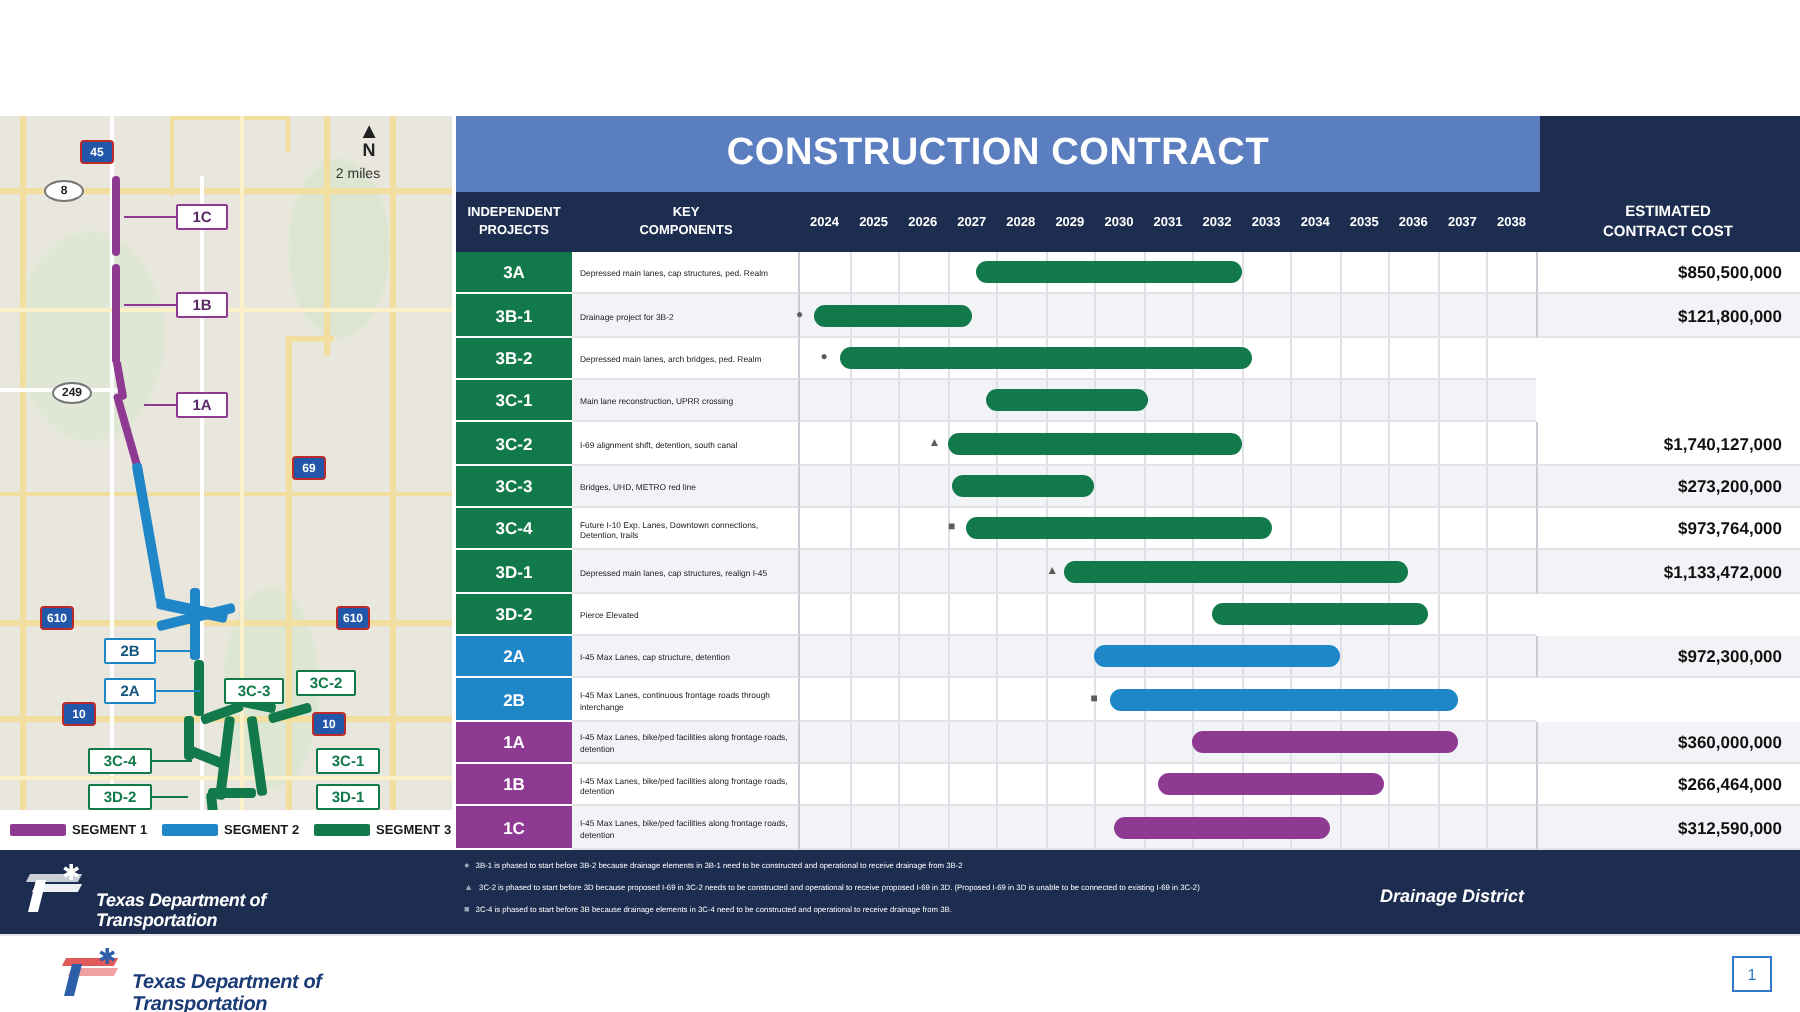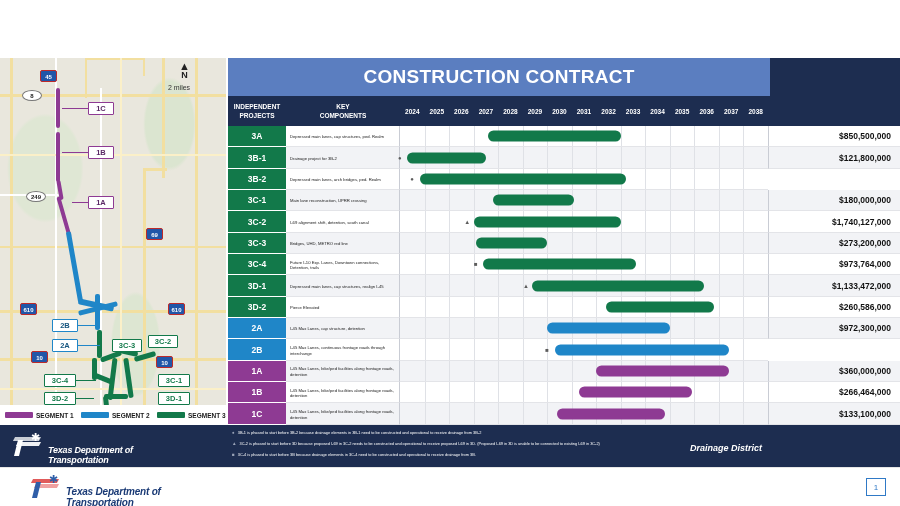--- a/index.html
+++ b/index.html
@@ -321,20 +321,24 @@
           <div class="yr" style="left: 189.2px; width: 24.5333px;">2030</div>
           <div class="yr" style="left: 213.733px; width: 24.5333px;">2031</div>
           <div class="yr" style="left: 238.267px; width: 24.5333px;">2032</div>
           <div class="yr" style="left: 262.8px; width: 24.5333px;">2033</div>
           <div class="yr" style="left: 287.333px; width: 24.5333px;">2034</div>
           <div class="yr" style="left: 311.867px; width: 24.5333px;">2035</div>
           <div class="yr" style="left: 336.4px; width: 24.5333px;">2036</div>
           <div class="yr" style="left: 360.933px; width: 24.5333px;">2037</div>
           <div class="yr" style="left: 385.467px; width: 24.5333px;">2038</div>
         </div>
+      <div class="th-cost">
+        <span>ESTIMATED</span>
+        <span>CONTRACT COST</span>
+      </div>
     </div>
 
     <div class="tbody" id="tbody">
         <div class="trow">
           <div class="c-proj s3">3A</div>
           <div class="c-key">Depressed main lanes, cap structures, ped. Realm</div>
           <div class="c-gantt">
             <div class="gridcol" style="left: 24.5333px;"></div>
             <div class="gridcol" style="left: 49.0667px;"></div>
             <div class="gridcol" style="left: 73.6px;"></div>
@@ -411,21 +415,20 @@
             <div class="gridcol" style="left: 171.733px;"></div>
             <div class="gridcol" style="left: 196.267px;"></div>
             <div class="gridcol" style="left: 220.8px;"></div>
             <div class="gridcol" style="left: 245.333px;"></div>
             <div class="gridcol" style="left: 269.867px;"></div>
             <div class="gridcol" style="left: 294.4px;"></div>
             <div class="gridcol" style="left: 318.933px;"></div>
             <div class="gridcol" style="left: 343.467px;"></div>
             <div class="bar s3" style="left: 93.2267px; width: 80.96px;"></div>
           </div>
-          <div class="c-cost">$180,000,000</div>
         </div>
         <div class="trow">
           <div class="c-proj s3">3C-2</div>
           <div class="c-key">I-69 alignment shift, detention, south canal</div>
           <div class="c-gantt">
             <div class="gridcol" style="left: 24.5333px;"></div>
             <div class="gridcol" style="left: 49.0667px;"></div>
             <div class="gridcol" style="left: 73.6px;"></div>
             <div class="gridcol" style="left: 98.1333px;"></div>
             <div class="gridcol" style="left: 122.667px;"></div>
@@ -524,21 +527,20 @@
             <div class="gridcol" style="left: 171.733px;"></div>
             <div class="gridcol" style="left: 196.267px;"></div>
             <div class="gridcol" style="left: 220.8px;"></div>
             <div class="gridcol" style="left: 245.333px;"></div>
             <div class="gridcol" style="left: 269.867px;"></div>
             <div class="gridcol" style="left: 294.4px;"></div>
             <div class="gridcol" style="left: 318.933px;"></div>
             <div class="gridcol" style="left: 343.467px;"></div>
             <div class="bar s3" style="left: 206.08px; width: 107.947px;"></div>
           </div>
-          <div class="c-cost">$260,586,000</div>
         </div>
         <div class="trow alt">
           <div class="c-proj s2">2A</div>
           <div class="c-key">I-45 Max Lanes, cap structure, detention</div>
           <div class="c-gantt">
             <div class="gridcol" style="left: 24.5333px;"></div>
             <div class="gridcol" style="left: 49.0667px;"></div>
             <div class="gridcol" style="left: 73.6px;"></div>
             <div class="gridcol" style="left: 98.1333px;"></div>
             <div class="gridcol" style="left: 122.667px;"></div>
@@ -634,21 +636,21 @@
             <div class="gridcol" style="left: 171.733px;"></div>
             <div class="gridcol" style="left: 196.267px;"></div>
             <div class="gridcol" style="left: 220.8px;"></div>
             <div class="gridcol" style="left: 245.333px;"></div>
             <div class="gridcol" style="left: 269.867px;"></div>
             <div class="gridcol" style="left: 294.4px;"></div>
             <div class="gridcol" style="left: 318.933px;"></div>
             <div class="gridcol" style="left: 343.467px;"></div>
             <div class="bar s1" style="left: 157.013px; width: 107.947px;"></div>
           </div>
-          <div class="c-cost">$133,100,000</div>
+          <div class="c-cost">$312,590,000</div>
         </div>
       </div>
   </div>
 
   <div class="fnstrip">
     <div class="fnlogo">
       <div class="txlogo">
         <div class="w1"></div>
           <div class="w2"></div>
           <div class="slash"></div>

